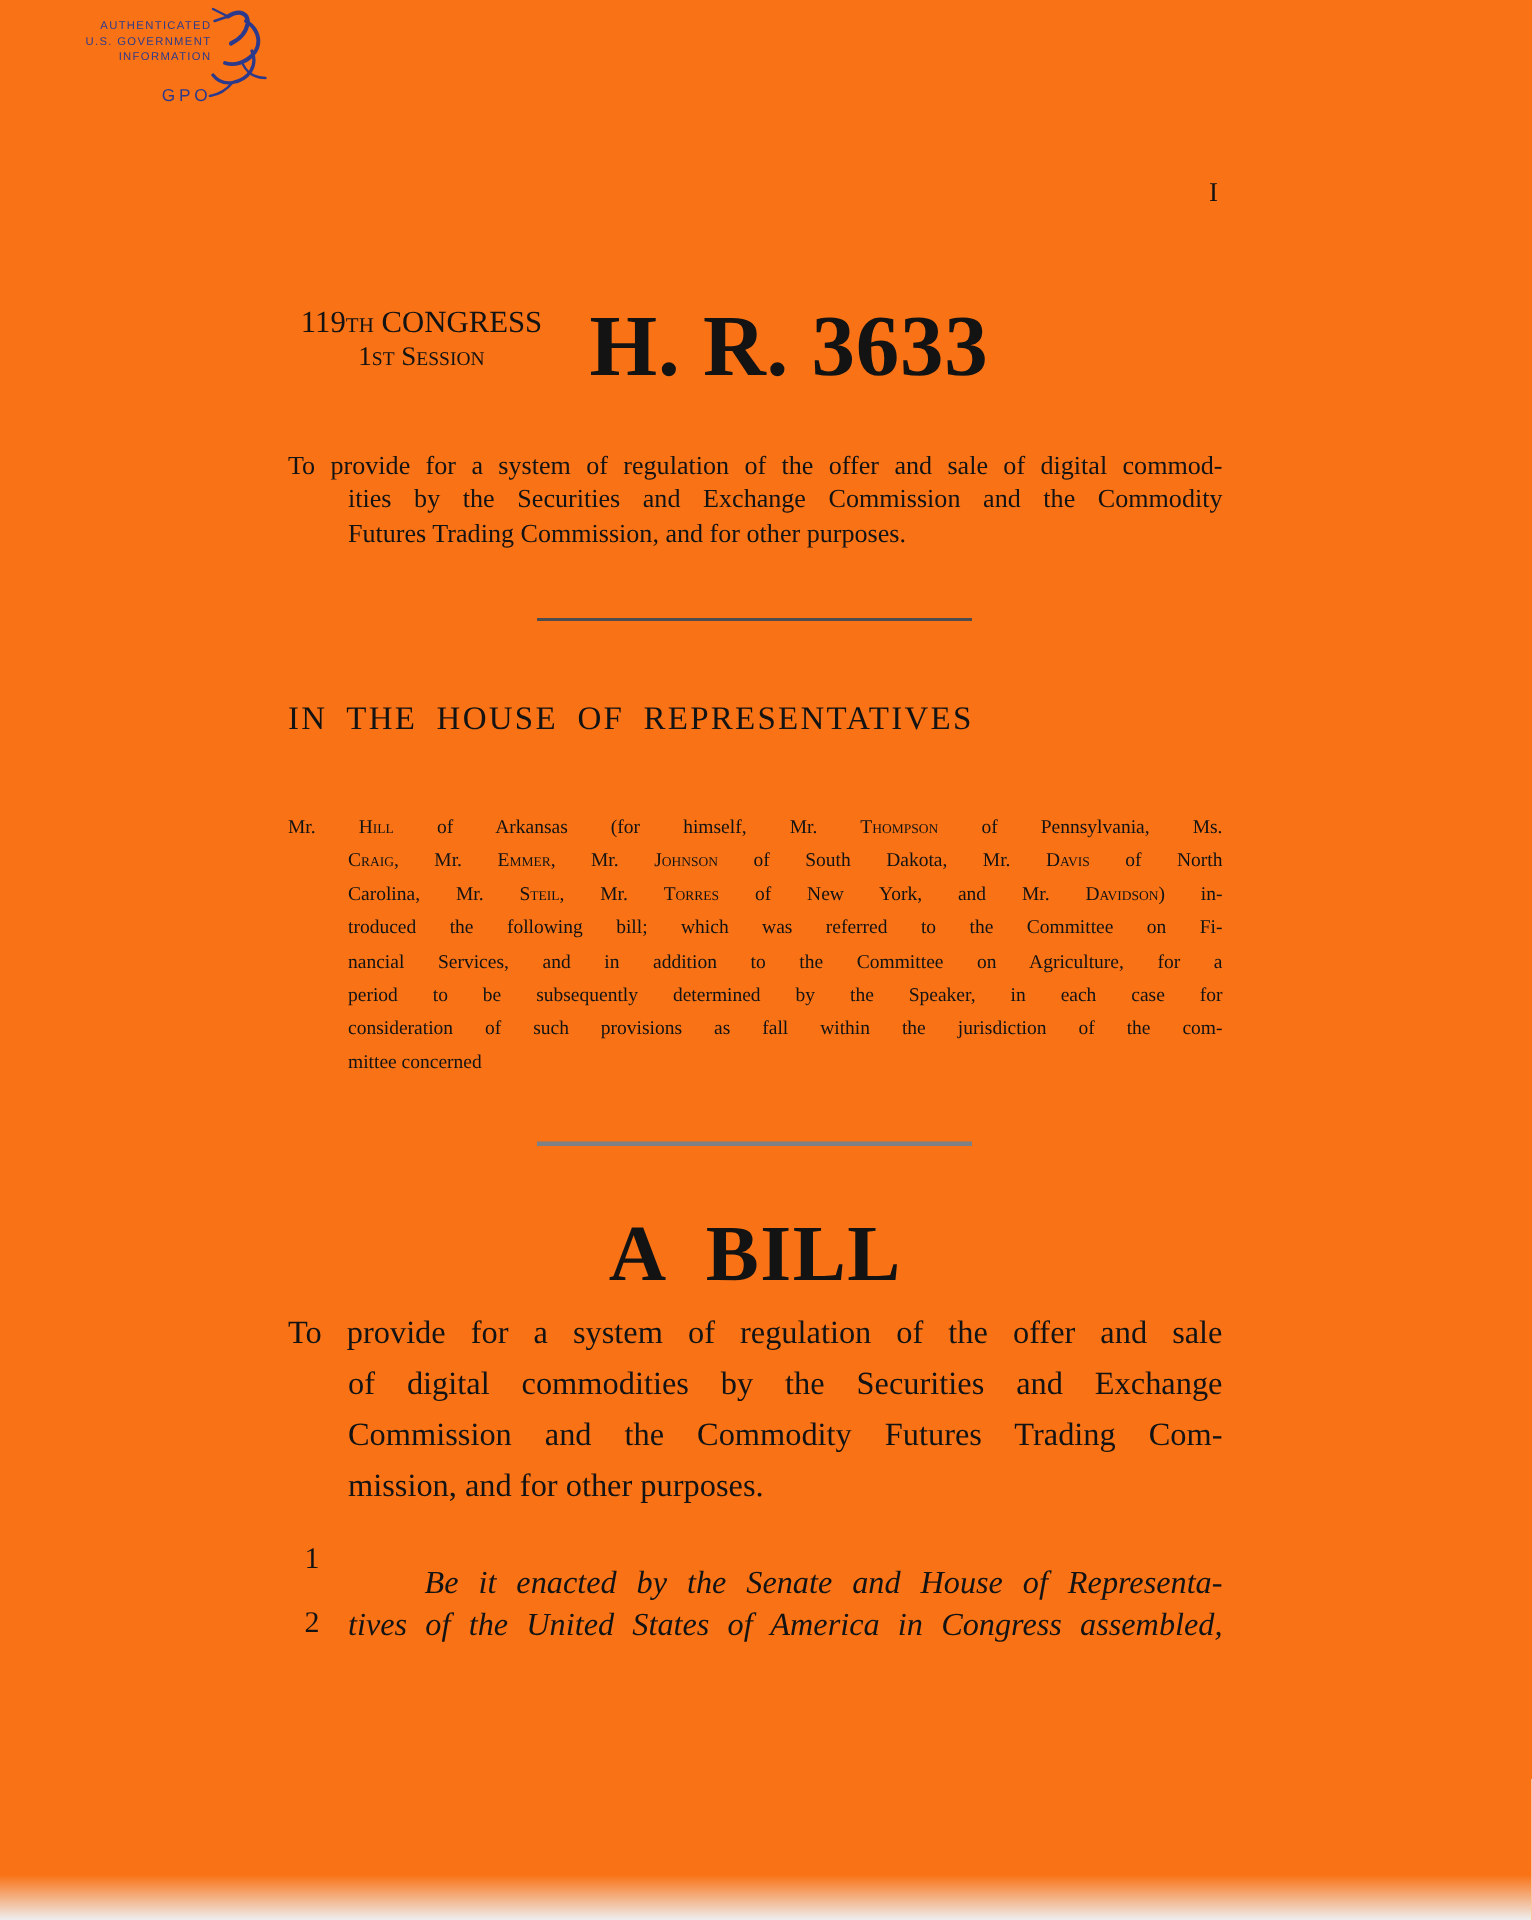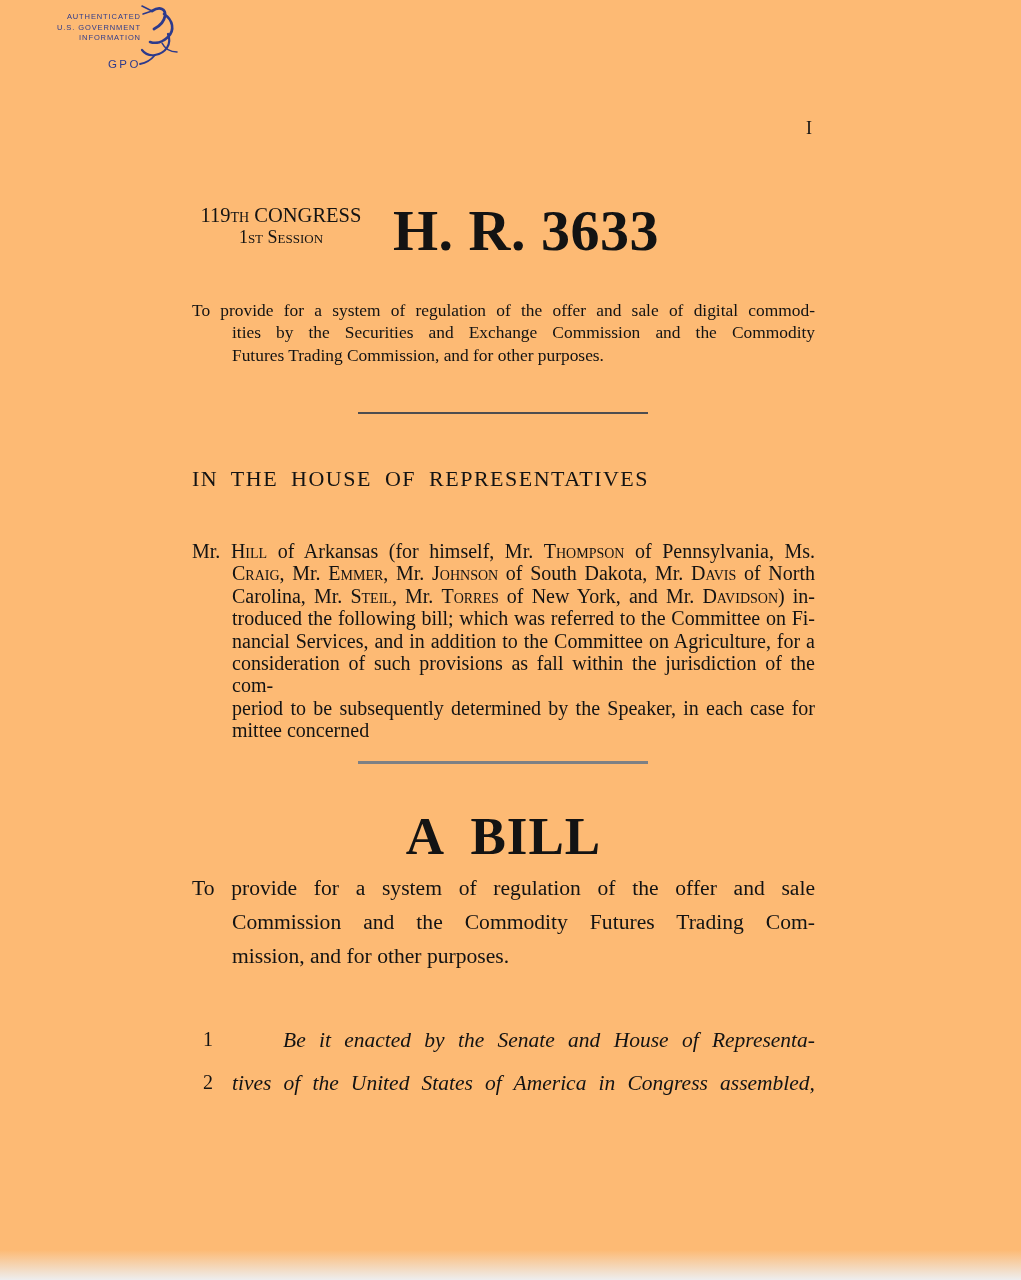--- a/index.html
+++ b/index.html
@@ -1,18 +1,18 @@
 <!DOCTYPE html>
 <html><head>
 <meta charset="utf-8">
 <style>
   html,body { margin:0; padding:0; background:#ffffff; }
   .page {
     position:relative; width:1021px; height:1280px;
-    background:#fdba74; overflow:hidden;
+    background:#f97316; overflow:hidden;
     font-family:"Liberation Serif", serif;
     color:#131313;
   }
   .page::after{
     content:""; position:absolute; left:0; right:0; bottom:0; height:30px;
     background:linear-gradient(rgba(240,240,242,0), #eeeeef);
     pointer-events:none;
   }
 
   
@@ -43,33 +43,33 @@
 
   .longtitle { top:299px; font-size:17.4px; line-height:22.4px; }
 
   .rule { position:absolute; left:358px; width:290px; }
   .rule1 { top:412px; height:2px; background:#4d4d4f; }
   .rule2 { top:761px; height:3px; background:#7d8084; }
 
   .house { top:466px; font-size:22px; letter-spacing:1.5px; word-spacing:6px; }
   .date  { top:508px; text-align:center; font-size:16px; letter-spacing:0.3px; }
 
-  .sponsor { top:540px; font-size:20px; line-height:22.4px; }
+  .sponsor { top:540px; font-size:13px; line-height:22.4px; }
 
   .abill { top:806px; text-align:center; font-size:53px; font-weight:bold; letter-spacing:1px; word-spacing:14px; }
 
   .billtitle { top:871px; font-size:21.6px; line-height:34px; }
 
   
   .bodyline { position:absolute; left:192px; width:623px; height:30px; }
   .bl1 { top:1026px; }
   .bl2 { top:1069px; }
   .lnum { position:absolute; left:11px; top:2px; font-size:20px; font-style:normal; }
   .ltext { font-style:italic; font-size:21.5px; line-height:28px; }
-  .ind1 { padding-left:91px; }
+  .ind1 { padding-left:91px;margin-top:15px; }
 
   .sc, .sc-all { font-variant:small-caps; }
 </style>
 </head>
 <body>
 
 <div class="page">
 
   <div class="gpo">
     <div class="gpo-text">
@@ -109,31 +109,32 @@
   <div class="rule rule1"></div>
 
   <div class="col house">IN THE HOUSE OF REPRESENTATIVES</div>
 
   <div class="col sponsor">
     <div class="ln jus">Mr. <span class="sc">Hill</span> of Arkansas (for himself, Mr. <span class="sc">Thompson</span> of Pennsylvania, Ms.</div>
     <div class="ln ind jus"><span class="sc">Craig</span>, Mr. <span class="sc">Emmer</span>, Mr. <span class="sc">Johnson</span> of South Dakota, Mr. <span class="sc">Davis</span> of North</div>
     <div class="ln ind jus">Carolina, Mr. <span class="sc">Steil</span>, Mr. <span class="sc">Torres</span> of New York, and Mr. <span class="sc">Davidson</span>) in-</div>
     <div class="ln ind jus">troduced the following bill; which was referred to the Committee on Fi-</div>
     <div class="ln ind jus">nancial Services, and in addition to the Committee on Agriculture, for a</div>
+    <div class="ln ind jus">period to be subsequently determined by the Speaker, in each case for</div>
     <div class="ln ind jus">consideration of such provisions as fall within the jurisdiction of the com-</div>
-    <div class="ln ind jus">period to be subsequently determined by the Speaker, in each case for</div>
     <div class="ln ind">mittee concerned</div>
   </div>
 
   <div class="rule rule2"></div>
 
   <div class="col abill">A BILL</div>
 
   <div class="col billtitle">
     <div class="ln jus">To provide for a system of regulation of the offer and sale</div>
+    <div class="ln ind jus">of digital commodities by the Securities and Exchange</div>
     <div class="ln ind jus">Commission and the Commodity Futures Trading Com-</div>
     <div class="ln ind">mission, and for other purposes.</div>
   </div>
 
   <div class="bodyline bl1">
     <span class="lnum">1</span>
     <div class="ltext ind1 jus">Be it enacted by the Senate and House of Representa-</div>
   </div>
   <div class="bodyline bl2">
     <span class="lnum">2</span>

